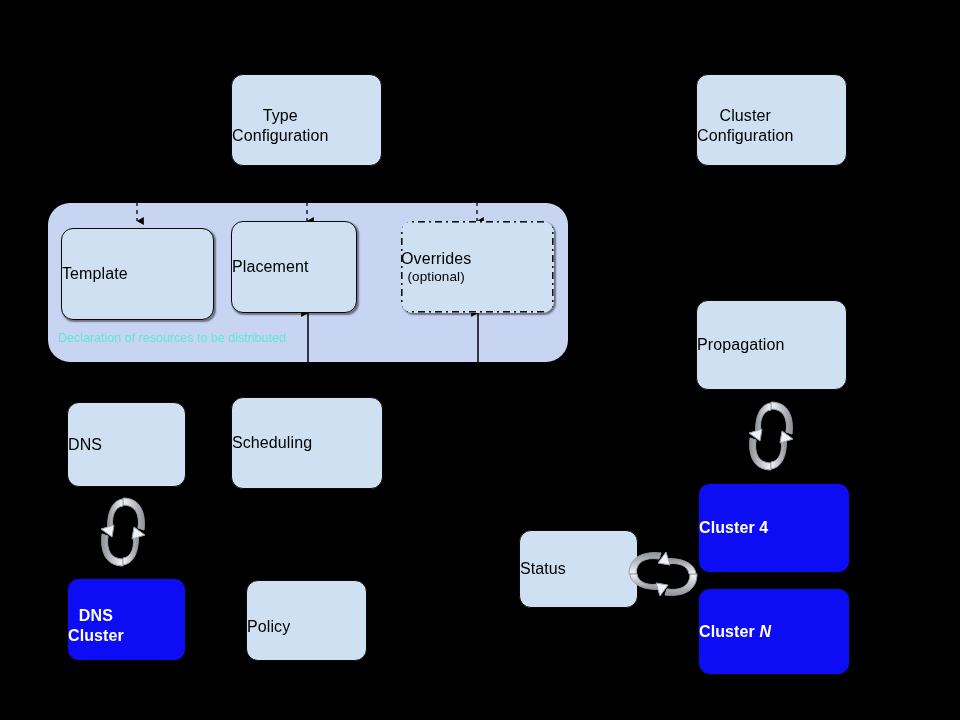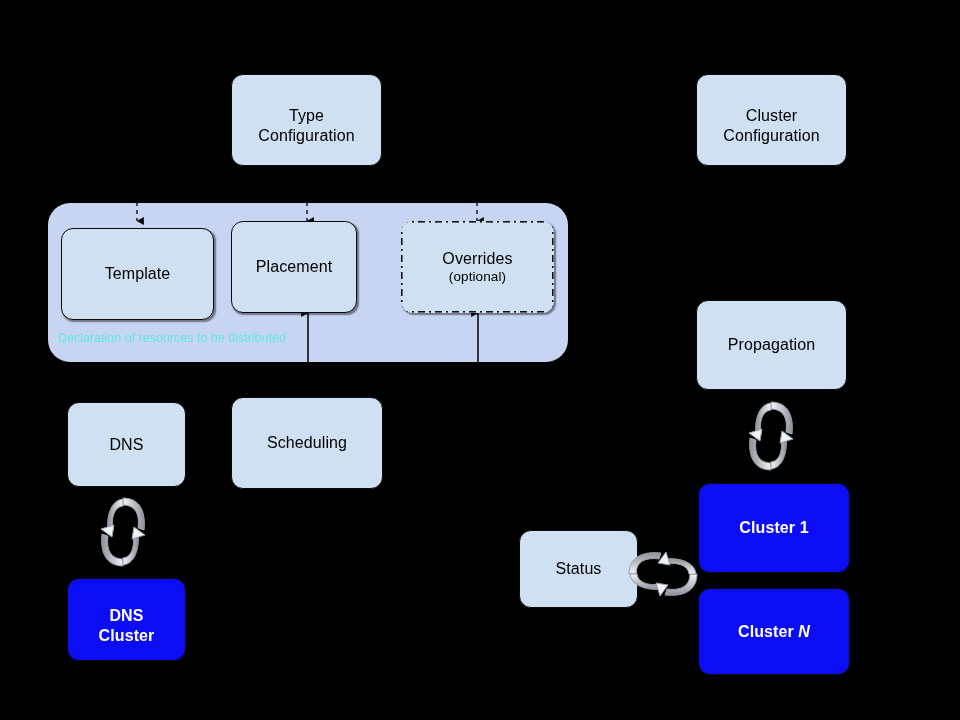--- a/index.html
+++ b/index.html
@@ -16,21 +16,20 @@
     overflow: hidden;
     font-family: "Liberation Sans", "DejaVu Sans", sans-serif;
   }
 
   
   .node {
     position: absolute;
     box-sizing: border-box;
     display: flex;
     align-items: center;
-    justify-content: center;
     text-align: center;
     border-radius: 12px;
     background: #cfe0f2;
     border: 1.4px solid #0a0a0a;
     color: #000000;
     font-size: 16px;
     line-height: 1.25;
     letter-spacing: .1px;
     box-shadow: 1.5px 1.5px 1.5px rgba(0,0,0,.45);
   }
@@ -191,39 +190,44 @@
     <path d="M44,47 L57,43 L46,35 Z" fill="#eef3f9" stroke="#9aa0a6" stroke-width="1"></path>
   </svg>
 
   <div class="node blue lower" style="left:67px; top:578px; width:119px; height:83px;">
     <span class="inner">
       <span class="label">DNS</span>
       <span class="label">Cluster</span>
     </span>
   </div>
 
+  <div class="node lower" style="left:246px; top:580px; width:121px; height:81px;">
+    <span class="inner">
+      <span class="label">Policy</span>
+    </span>
+  </div>
 
   <div class="node" style="left:696px; top:300px; width:151px; height:90px;">
     <span class="inner">
       <span class="label">Propagation</span>
     </span>
   </div>
 
   <svg class="sync" style="left:736px; top:396px; width:70px; height:80px;" viewBox="0 0 70 80" xmlns="http://www.w3.org/2000/svg">
     <path d="M35,6 C52,6 58,20 56,38 L50,36 C52,22 47,13 35,13 Z" fill="url(#gsync1)" stroke="#9aa0a6" stroke-width="1"></path>
     <path d="M20,40 C18,22 24,8 35,7 L35,14 C26,15 23,26 25,38 Z" fill="url(#gsync2)" stroke="#9aa0a6" stroke-width="1"></path>
     <path d="M26,33 L13,37 L24,45 Z" fill="#eef3f9" stroke="#9aa0a6" stroke-width="1"></path>
     <path d="M35,74 C18,74 12,60 14,42 L20,44 C18,58 23,67 35,67 Z" fill="url(#gsync2)" stroke="#9aa0a6" stroke-width="1"></path>
     <path d="M50,40 C52,58 46,72 35,73 L35,66 C44,65 47,54 45,42 Z" fill="url(#gsync1)" stroke="#9aa0a6" stroke-width="1"></path>
     <path d="M44,47 L57,43 L46,35 Z" fill="#eef3f9" stroke="#9aa0a6" stroke-width="1"></path>
   </svg>
 
   <div class="node blue" style="left:698px; top:483px; width:152px; height:90px;">
     <span class="inner">
-      <span class="label">Cluster 1</span>
+      <span class="label">Cluster 4</span>
     </span>
   </div>
 
   <div class="node blue" style="left:698px; top:588px; width:152px; height:87px;">
     <span class="inner">
       <span class="label"><span>Cluster </span><span class="italicN">N</span></span>
     </span>
   </div>
 
   <div class="node" style="left:519px; top:530px; width:119px; height:78px;">

